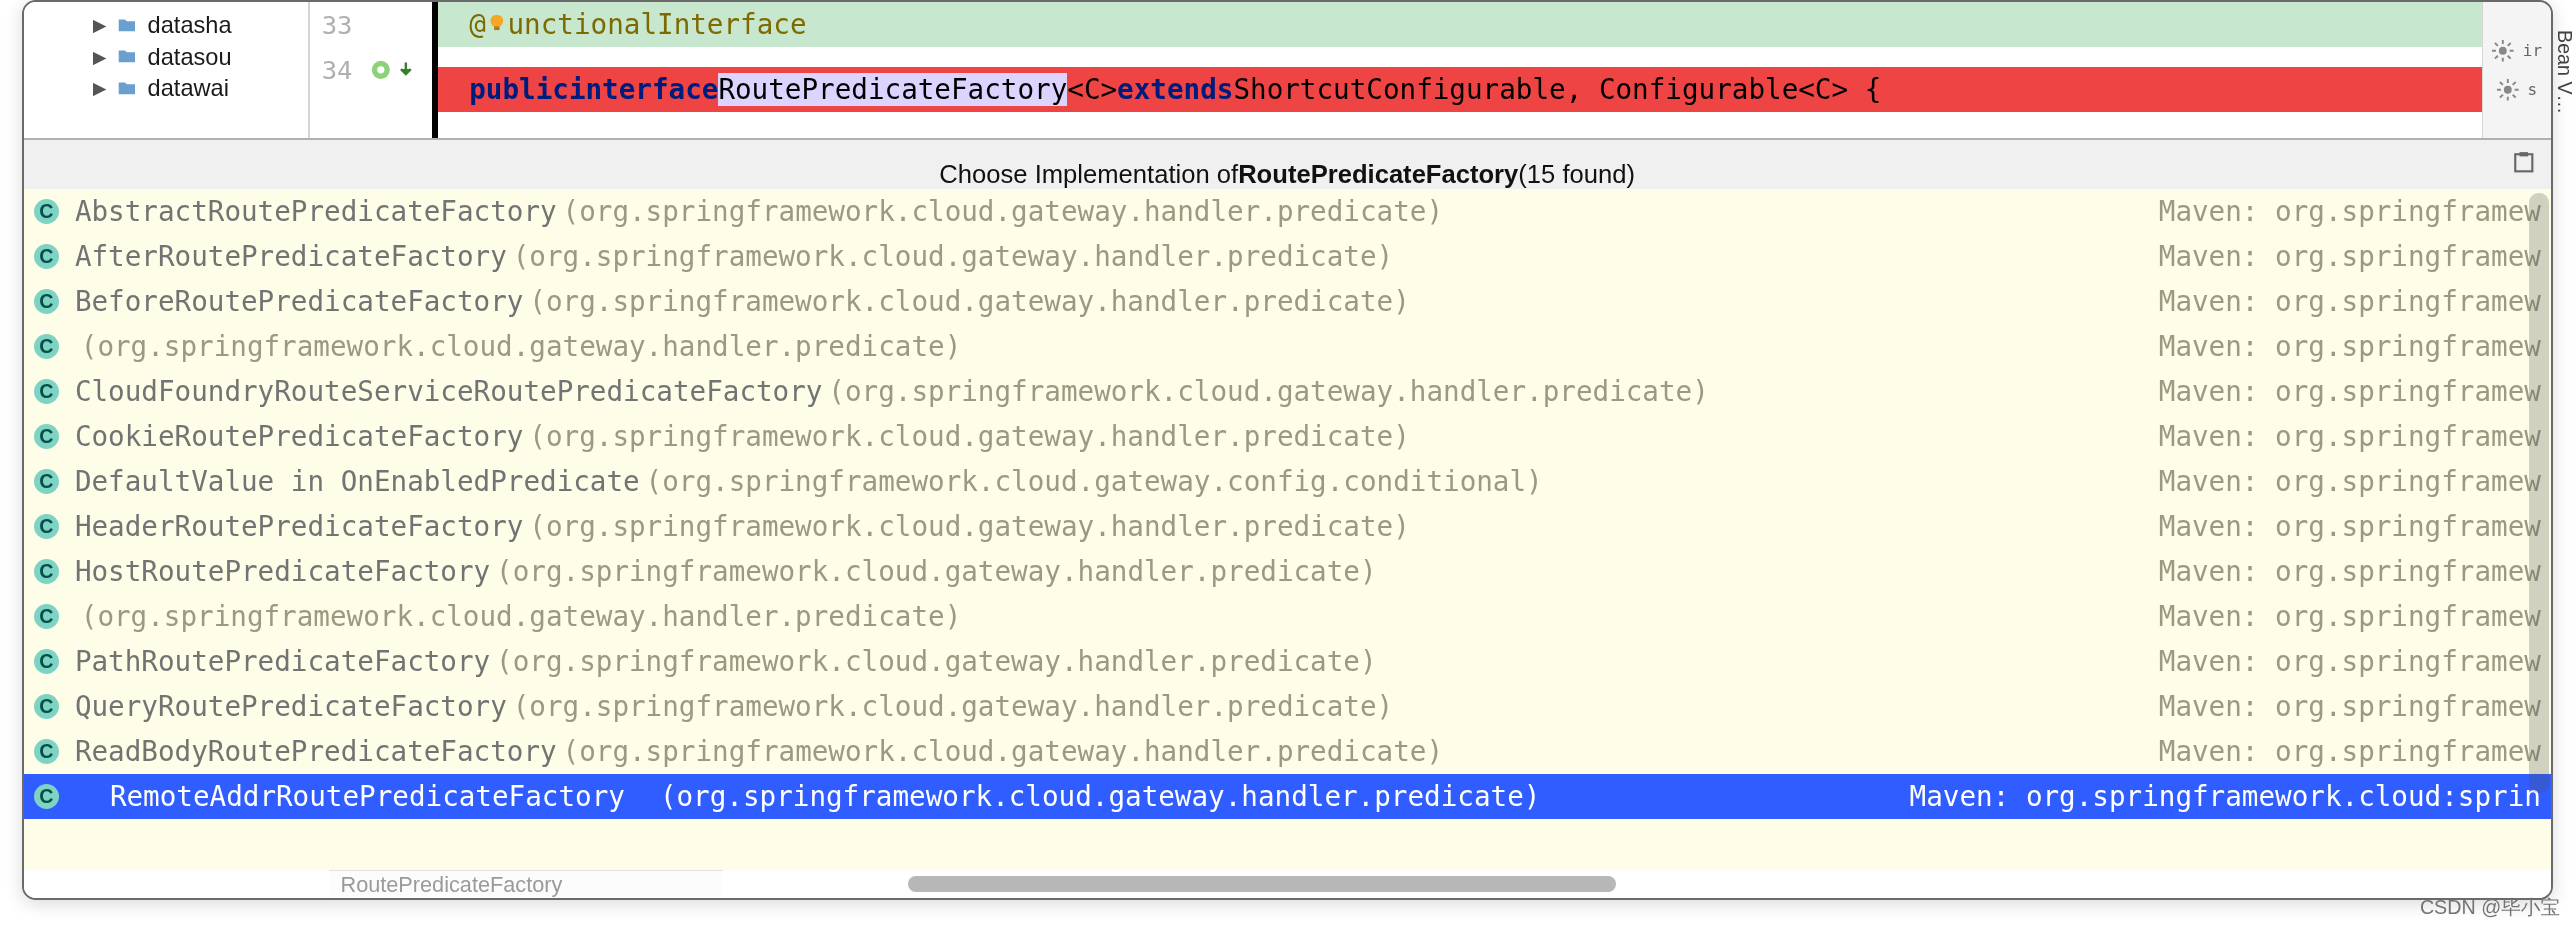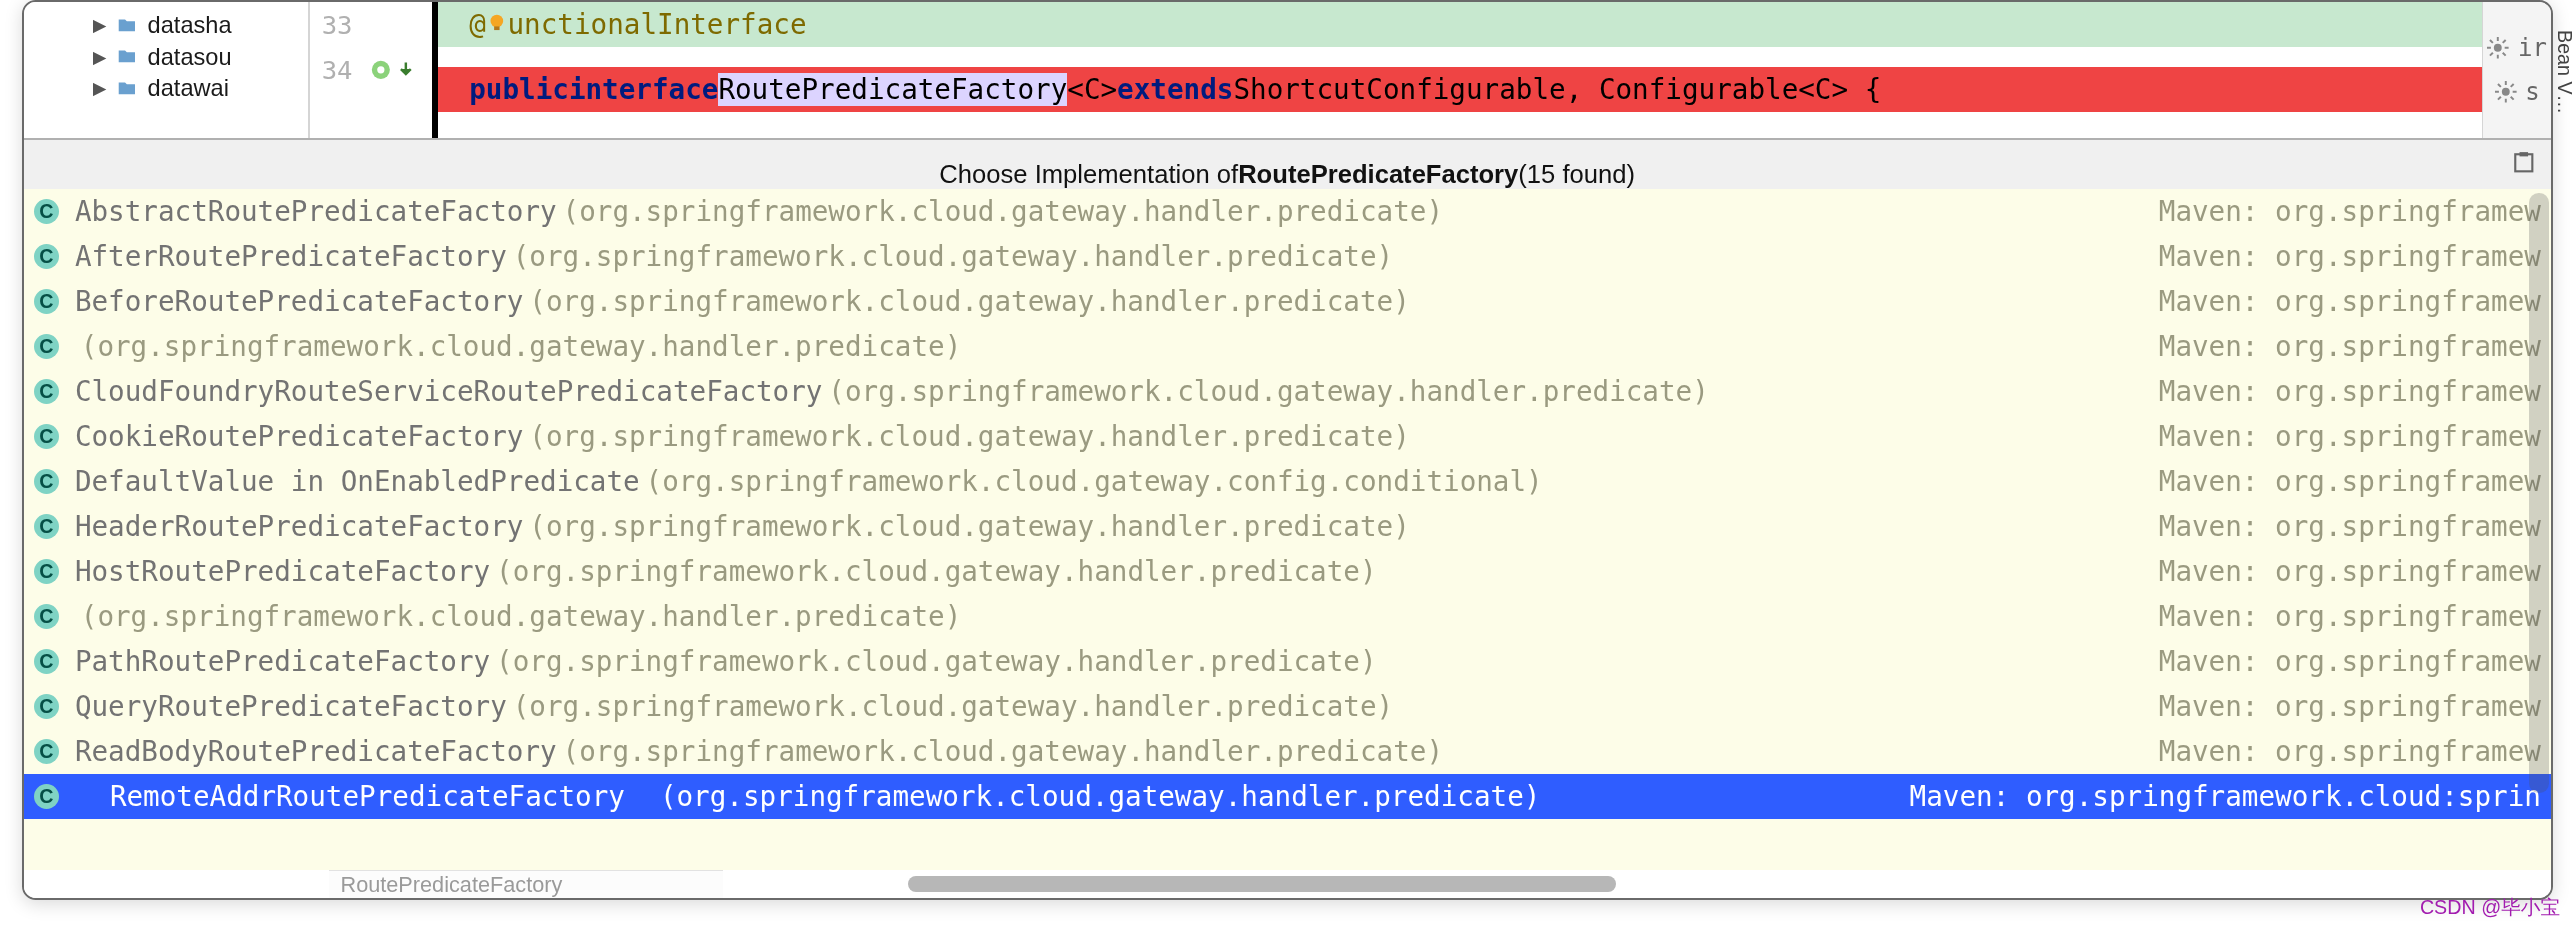--- a/index.html
+++ b/index.html
@@ -39,21 +39,21 @@
   .cl { height:45px; display:flex; align-items:center; padding-left:31.5px; font-size:27.6px; white-space:pre; }
   .cl1 { background:#c7e8cf; }
   .cl2 { background:#ef4444;margin-top:20px; }
   .kw { color:#001b7e; font-weight:700; }
   .type-ref { background:#dcd4ff; }
   .ann { color:#7e6a00; }
   .right-gutter {
     width:69px; background:#f4f4f4; border-left:1px solid #d5d5d5;
     display:flex; flex-direction:column; align-items:center; justify-content:center; gap:15.8px;
   }
-  .gear-row { display:flex; align-items:center; gap:7.9px; color:#666; font-size:24px; }
+  .gear-row { display:flex; align-items:center; gap:7.9px; color:#666; font-size:16px; }
   .header {
     height:49px; background:#f0f0f0; display:flex; align-items:flex-end; justify-content:center;
     font-family:"Segoe UI","Helvetica Neue",sans-serif; font-size:25.6px; color:#111;
     position:relative;
   }
   .header .pin { position:absolute; right:13.8px; top:9.8px; color:#555; font-size:23.6px; }
   .header strong { font-weight:700; }
   .list {
     height: calc(100% - 138px - 49px - 27.6px);
     background:#fdfde8;
@@ -80,21 +80,21 @@
   }
   .scroll-track { position:absolute; right:2px; top:3.9px; width:19.7px; height:calc(100% - 7.9px); border-radius:9.8px; }
   .scroll-thumb { position:absolute; right:2px; top:3.9px; width:19.7px; height:88%; background:rgba(80,80,80,.25); border-radius:9.8px; }
   .hscroll {
     height:27.6px; background:#ffffff; position:relative;
   }
   .hscroll-thumb {
     position:absolute; left:35%; top:5.9px; height:15.8px; width:28%; background:#b7b7b7; border-radius:7.9px;
   }
   .watermark {
-    position:absolute; right:15.8px; bottom:5.9px; color:#a21caf;
+    position:absolute; right:15.8px; bottom:5.9px; color:#737373;
     font-family:"Segoe UI","Helvetica Neue",sans-serif; font-size:19.7px;
   }
   .side-label {
     position:absolute; right:0; top:29.5px; width:27.6px; color:#444;
     font-family:"Segoe UI",sans-serif; font-size:19.7px; writing-mode:vertical-rl; text-orientation:mixed;
   }
   .breadcrumb {
     position:absolute; left:305px; bottom:0; height:27.6px; display:flex; align-items:center;
     font-family:"Segoe UI",sans-serif; font-size:21.7px; color:#9a9a9a; border-top:1px solid #e2e2e2;
     width:394px; padding-left:11.8px; background:#fcfcfc;

